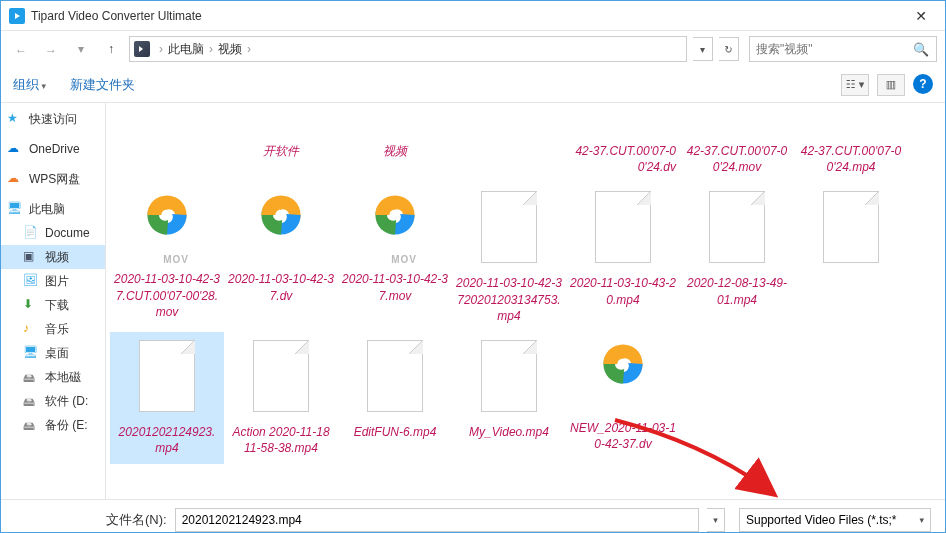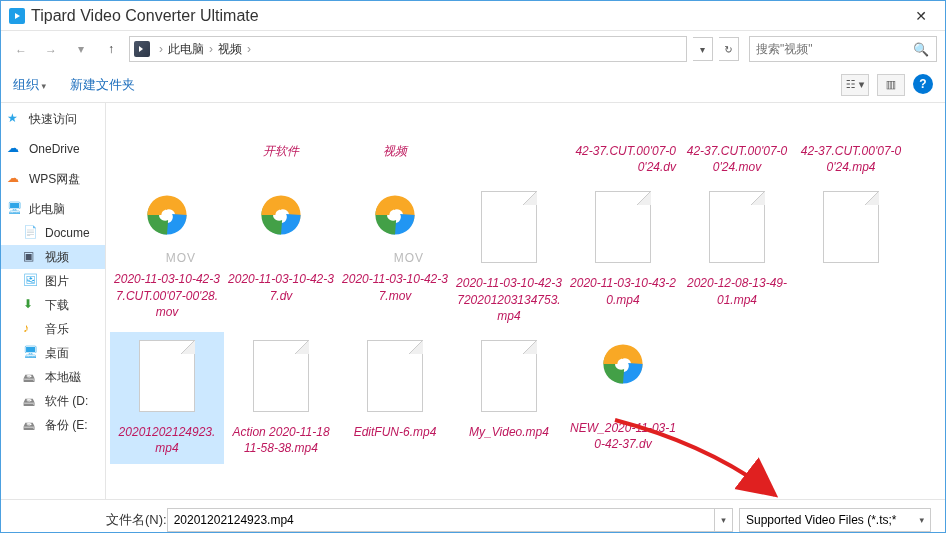--- a/index.html
+++ b/index.html
@@ -1,21 +1,21 @@
 <!DOCTYPE html>
 <html><head>
 <meta charset="utf-8">
 <style>
 * { margin: 0; padding: 0; box-sizing: border-box; font-family: "Segoe UI", "Microsoft YaHei", sans-serif; }
 body { background: #fff; width: 946px; height: 533px; overflow: hidden; border: 1px solid #4ca0e0; }
 
 .titlebar { height: 30px; display: flex; align-items: center; padding: 0 2px 0 8px; border-bottom: 1px solid #e5e5e5; }
 .titlebar .app-icon { width: 16px; height: 16px; background: #1e9ee8; border-radius: 2px; margin-right: 6px; display: flex; align-items: center; justify-content: center; }
 .titlebar .app-icon::after { content: ""; width: 0; height: 0; border-left: 5px solid #fff; border-top: 3px solid transparent; border-bottom: 3px solid transparent; }
-.titlebar .title { flex: 1; font-size: 16px; color: #333; }
+.titlebar .title { flex: 1; font-size: 12px; color: #333; }
 .titlebar .close { width: 44px; height: 28px; display: flex; align-items: center; justify-content: center; font-size: 14px; color: #333; cursor: pointer; }
 
 .addr { height: 36px; display: flex; align-items: center; padding: 4px 8px; gap: 6px; }
 .nav-btn { width: 24px; height: 24px; display: flex; align-items: center; justify-content: center; color: #999; font-size: 12px; }
 .nav-btn.enabled { color: #333; }
 .breadcrumb { flex: 1; border: 1px solid #ccc; height: 26px; display: flex; align-items: center; padding: 0 4px; font-size: 12px; }
 .breadcrumb .vid-ico { width: 16px; height: 16px; background: linear-gradient(135deg,#4a5568,#2d3748); border-radius: 2px; margin-right: 6px; position: relative; }
 .breadcrumb .vid-ico::after { content: ""; position: absolute; left: 5px; top: 5px; border-left: 4px solid #fff; border-top: 3px solid transparent; border-bottom: 3px solid transparent; }
 .breadcrumb .crumb { padding: 0 2px; color: #333; }
 .breadcrumb .sep { color: #999; padding: 0 3px; }
@@ -50,26 +50,26 @@
 
 .files { flex: 1; overflow: auto; padding: 8px 4px; }
 .file-grid { display: flex; flex-wrap: wrap; }
 .file { width: 114px; padding: 4px 2px 8px; text-align: center; font-size: 12px; cursor: pointer; }
 .file.selected { background: #cce8ff; }
 .file .thumb { width: 64px; height: 80px; margin: 0 auto 4px; position: relative; }
 .file .page { width: 56px; height: 72px; margin: 4px auto 0; border: 1px solid #ccc; background: #fff; position: relative; }
 .file .page::before { content: ""; position: absolute; top: -1px; right: -1px; width: 14px; height: 14px; background: linear-gradient(135deg, transparent 48%, #ccc 50%, #f0f0f0 52%); }
 .file .tencent { display: flex; align-items: center; justify-content: center; }
 .file .tencent svg { width: 56px; height: 56px; }
-.file .mov-label { position: absolute; bottom: 2px; right: 3px; font-size: 12px; color: #bbb; font-weight: normal; letter-spacing: 1px; }
+.file .mov-label { position: absolute; bottom: 2px; right: 10px; font-size: 10px; color: #bbb; font-weight: bold; letter-spacing: 1px; }
 .file .name { line-height: 1.35; color: #be185d; word-break: break-all; padding: 0 2px; font-style: italic; }
 .toprow .name { margin-top: -56px; }
 
 .footer { border-top: 1px solid #e5e5e5; padding: 8px 14px 12px 105px; }
-.fn-row { display: flex; align-items: center; gap: 0; margin-bottom: 22px; }
+.fn-row { display: flex; align-items: center; gap: 8px; margin-bottom: 22px; }
 .fn-row .lbl { font-size: 13px; color: #333; }
 .fn-row .fn-input { flex: 1; border: 1px solid #ccc; height: 24px; padding: 0 6px; font-size: 12px; display: flex; align-items: center; }
 .fn-row .fn-drop { width: 18px; height: 24px; border: 1px solid #ccc; border-left: none; display: flex; align-items: center; justify-content: center; font-size: 9px; color: #555; margin-right: 6px; }
 .fn-row .ft-select { width: 192px; border: 1px solid #ccc; height: 24px; padding: 0 6px; font-size: 12px; display: flex; align-items: center; white-space: nowrap; overflow: hidden; }
 
 .arrow-overlay { position: absolute; left: 600px; top: 415px; pointer-events: none; }
 .arrow-overlay svg { width: 200px; height: 110px; }
 </style>
 </head>
 <body>

